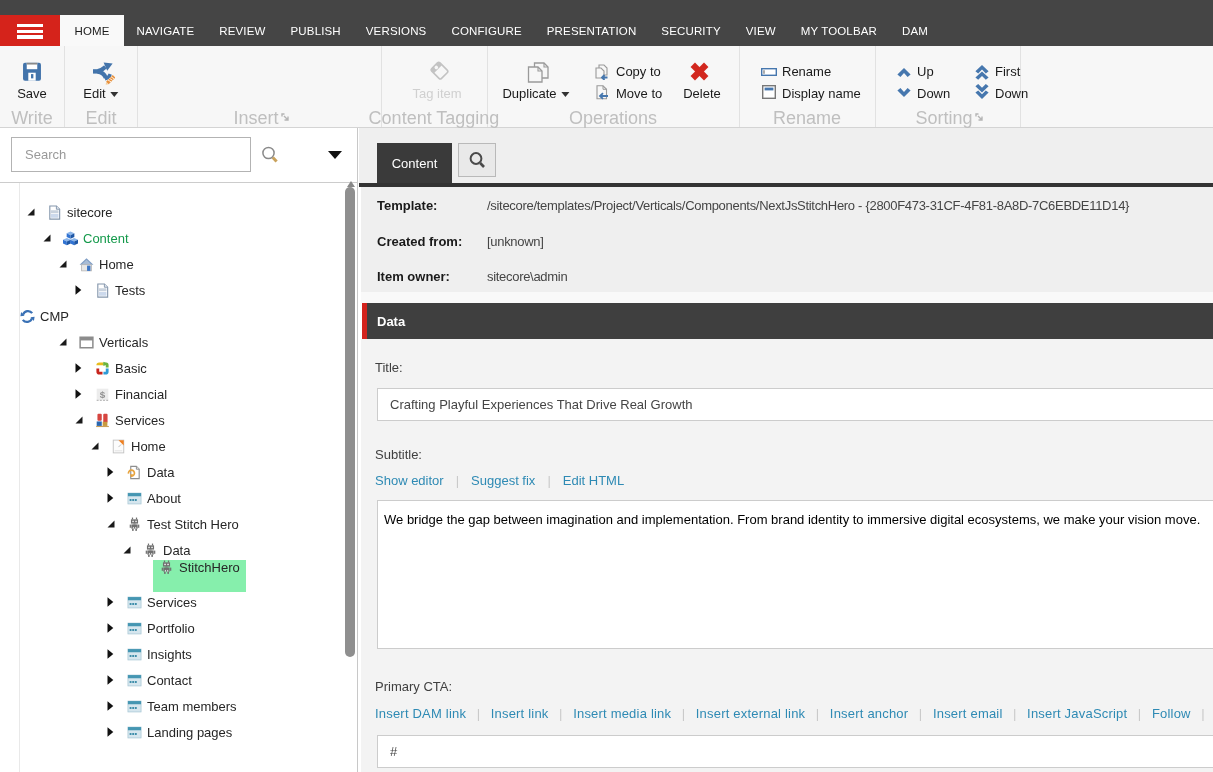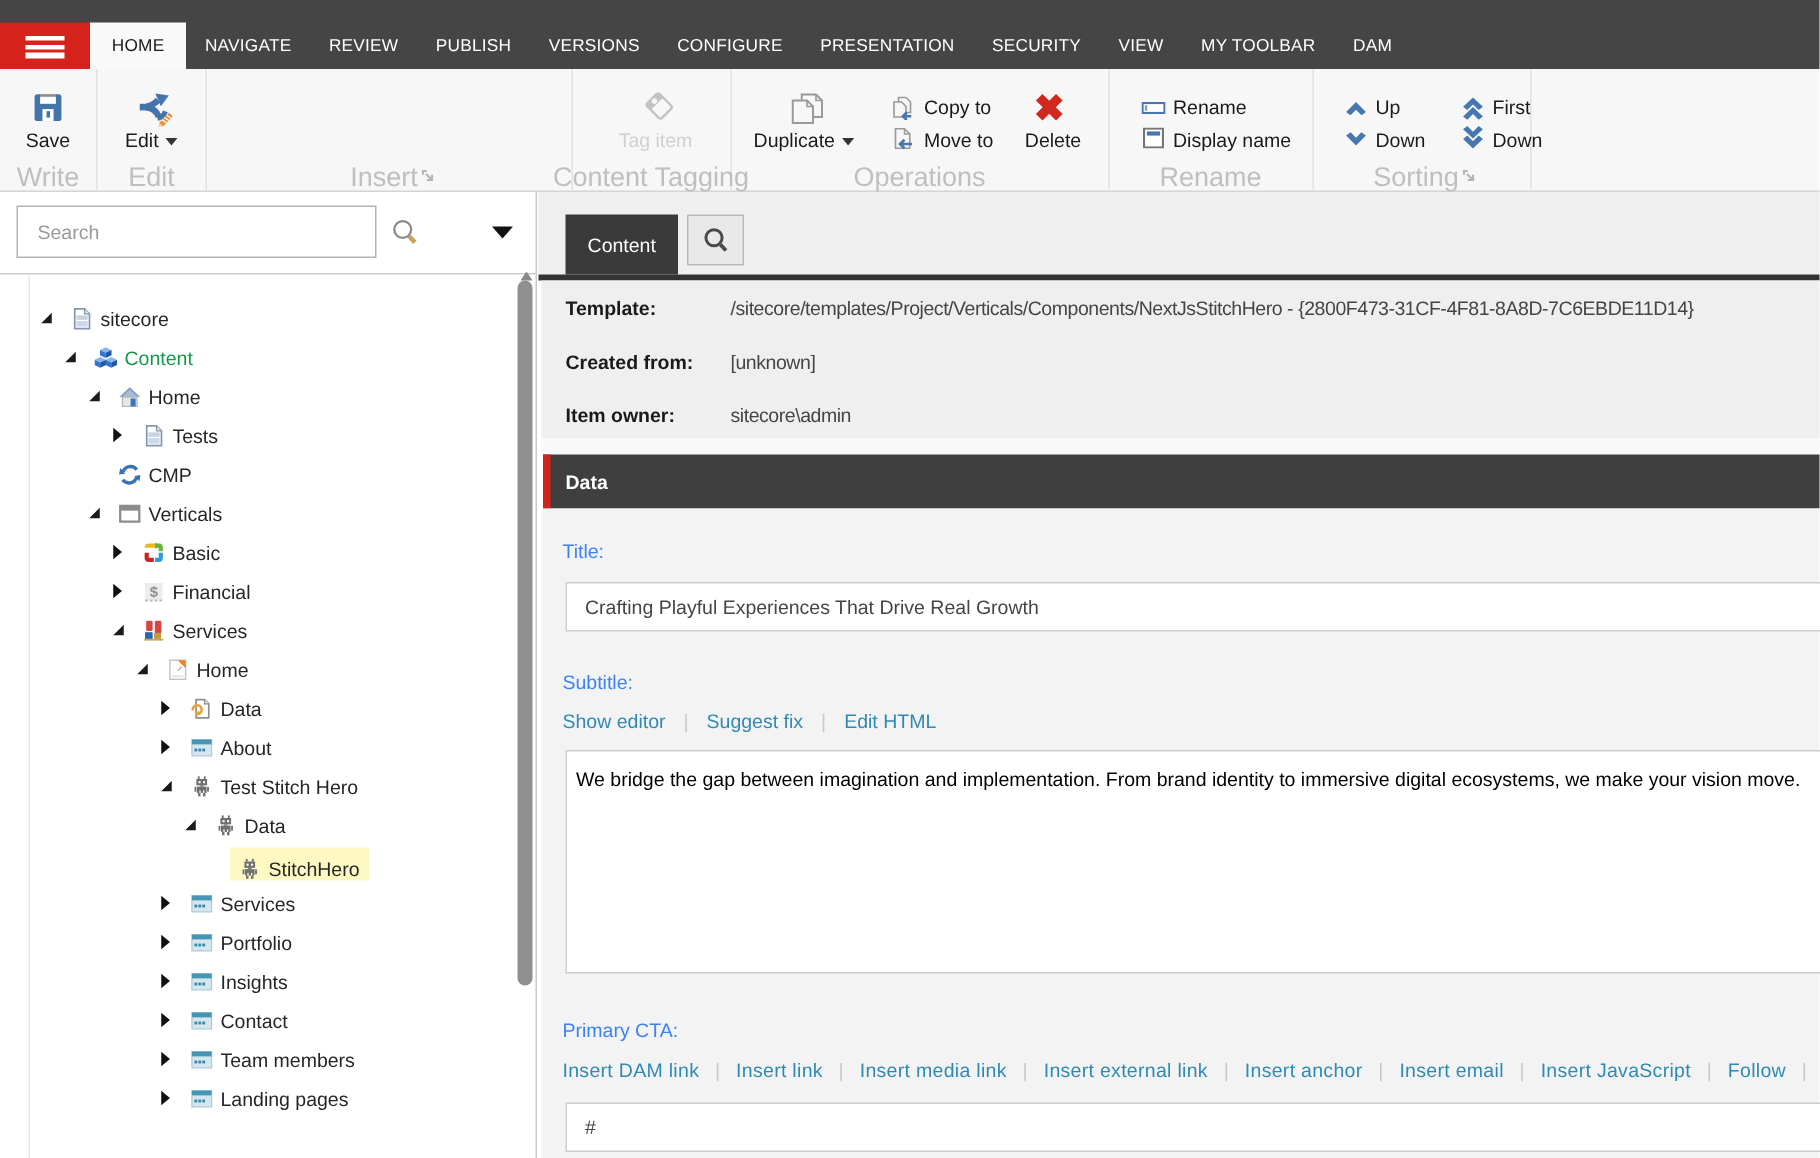--- a/index.html
+++ b/index.html
@@ -28,41 +28,41 @@
 
 #left{position:absolute;left:0;top:128px;width:358px;height:644px;background:#fff;border-right:1px solid #c8c8c8}
 #search{position:absolute;left:11px;top:9px;width:240px;height:35px;background:#fff;border:1px solid #b3b3b3;
   color:#999;font-size:13px;line-height:33px;padding-left:13px}
 #lpanline{position:absolute;left:0;top:54px;width:357px;height:1px;background:#ccc}
 #treeline{position:absolute;left:19px;top:55px;width:1px;height:589px;background:#e9e9e9}
 #tree{position:absolute;left:0;top:71px;width:340px}
 .trow{height:26px;display:flex;align-items:center;font-size:13px;color:#262626;white-space:nowrap}
 .trow .arr{width:20px;display:inline-flex;align-items:center;flex:none}
 .trow .ico{width:15px;height:15px;margin-right:5px;flex:none}
-.sel{display:inline-flex;align-items:flex-end;background:#fef9c3;height:22px;padding:0 6px 0 6px;margin-left:-6px}
+.sel{display:inline-flex;align-items:flex-start;background:#86efac;height:32px;padding:0 6px 0 6px;margin-left:-6px}
 .sel .ico{margin-right:5px}
 
 #sbthumb{position:absolute;left:345px;top:59px;width:10px;height:470px;background:#8f8f8f;border-radius:5px}
 #sbarrow{position:absolute;left:347px;top:53px;width:0;height:0;border-left:4.5px solid transparent;border-right:4.5px solid transparent;border-bottom:6px solid #888}
 
 #right{position:absolute;left:359px;top:128px;width:854px;height:644px;background:#fff}
 #tabstrip{position:absolute;left:0;top:0;width:854px;height:55px;background:#efefef}
 #ctab{position:absolute;left:18px;top:15px;width:75px;height:40px;background:#3a3a3a;color:#fff;
   font-size:13px;display:flex;align-items:center;justify-content:center}
 #stab{position:absolute;left:99px;top:15px;width:38px;height:34px;background:#e9e9e9;border:1px solid #b9b9b9;
   display:flex;align-items:center;justify-content:center}
 #darkline{position:absolute;left:0;top:55px;width:854px;height:4px;background:#333}
 #quickinfo{position:absolute;left:2px;top:59px;width:852px;height:105px;background:#efefef}
 .qlabel{position:absolute;left:16px;font-weight:bold;font-size:13px;color:#1a1a1a}
 .qval{position:absolute;left:126px;font-size:13px;color:#454545;white-space:nowrap;letter-spacing:-0.3px}
 #gap{position:absolute;left:2px;top:164px;width:852px;height:11px;background:#f9f9f9}
 #databar{position:absolute;left:3px;top:175px;width:851px;height:36px;background:#3f3f3f;border-left:5px solid #d3231d;
   color:#fff;font-weight:bold;font-size:13px;display:flex;align-items:center;padding-left:10px}
 #fields{position:absolute;left:2px;top:211px;width:852px;height:433px;background:#f3f3f3}
-.flabel{position:absolute;left:16px;font-size:13px;color:#3b82f6}
+.flabel{position:absolute;left:16px;font-size:13px;color:#404040}
 .finput{position:absolute;left:18px;width:862px;height:33px;background:#fff;border:1px solid #ccc;
   font-size:13px;color:#454545;line-height:31px;padding-left:12px}
 .links{position:absolute;left:16px;font-size:13px;color:#2e8ab4;white-space:nowrap}
 .links .sp{color:#c9c9c9;margin:0 12px}
 #ctalinks{letter-spacing:0.2px}
 #ctalinks .sp{margin:0 10.5px}
 #bigta{position:absolute;left:18px;top:372px;width:862px;height:149px;background:#fff;border:1px solid #ccc;
   font-size:13px;color:#000;padding:11px 6px 0 6px}
 </style>
 </head>
@@ -311,21 +311,21 @@
         <span class="ico">
           <svg width="15" height="15" viewBox="0 0 16 16">
             <path d="M3 1h7l3.5 3.5V15H3z" fill="#fff" stroke="#8496ac" stroke-width="1.2"></path>
             <path d="M10 1v3.5h3.5" fill="#e4e9f0" stroke="#8496ac" stroke-width="1"></path>
             <rect x="4.2" y="5.6" width="8" height="3.2" fill="#c9d2dd"></rect>
             <rect x="4.2" y="9.6" width="8" height="4" fill="#ccd9ec"></rect>
           </svg>
         </span>
         <span style="">Tests</span>
       </div>
-      <div class="trow" style="padding-left:59px">
+      <div class="trow" style="">
         <span class="arr"></span>
         <span class="ico">
           <svg width="15" height="15" viewBox="0 0 16 16">
             <g fill="none" stroke="#3a71b5" stroke-width="2.4">
               <path d="M13 4.4 A5.6 5.6 0 0 0 3.2 6.1"></path>
               <path d="M3 11.6 A5.6 5.6 0 0 0 12.8 9.9"></path>
             </g>
             <polygon points="1.2,3.2 4.8,7.2 0.4,7.8" fill="#3a71b5"></polygon>
             <polygon points="14.8,12.8 11.2,8.8 15.6,8.2" fill="#3a71b5"></polygon>
           </svg>

